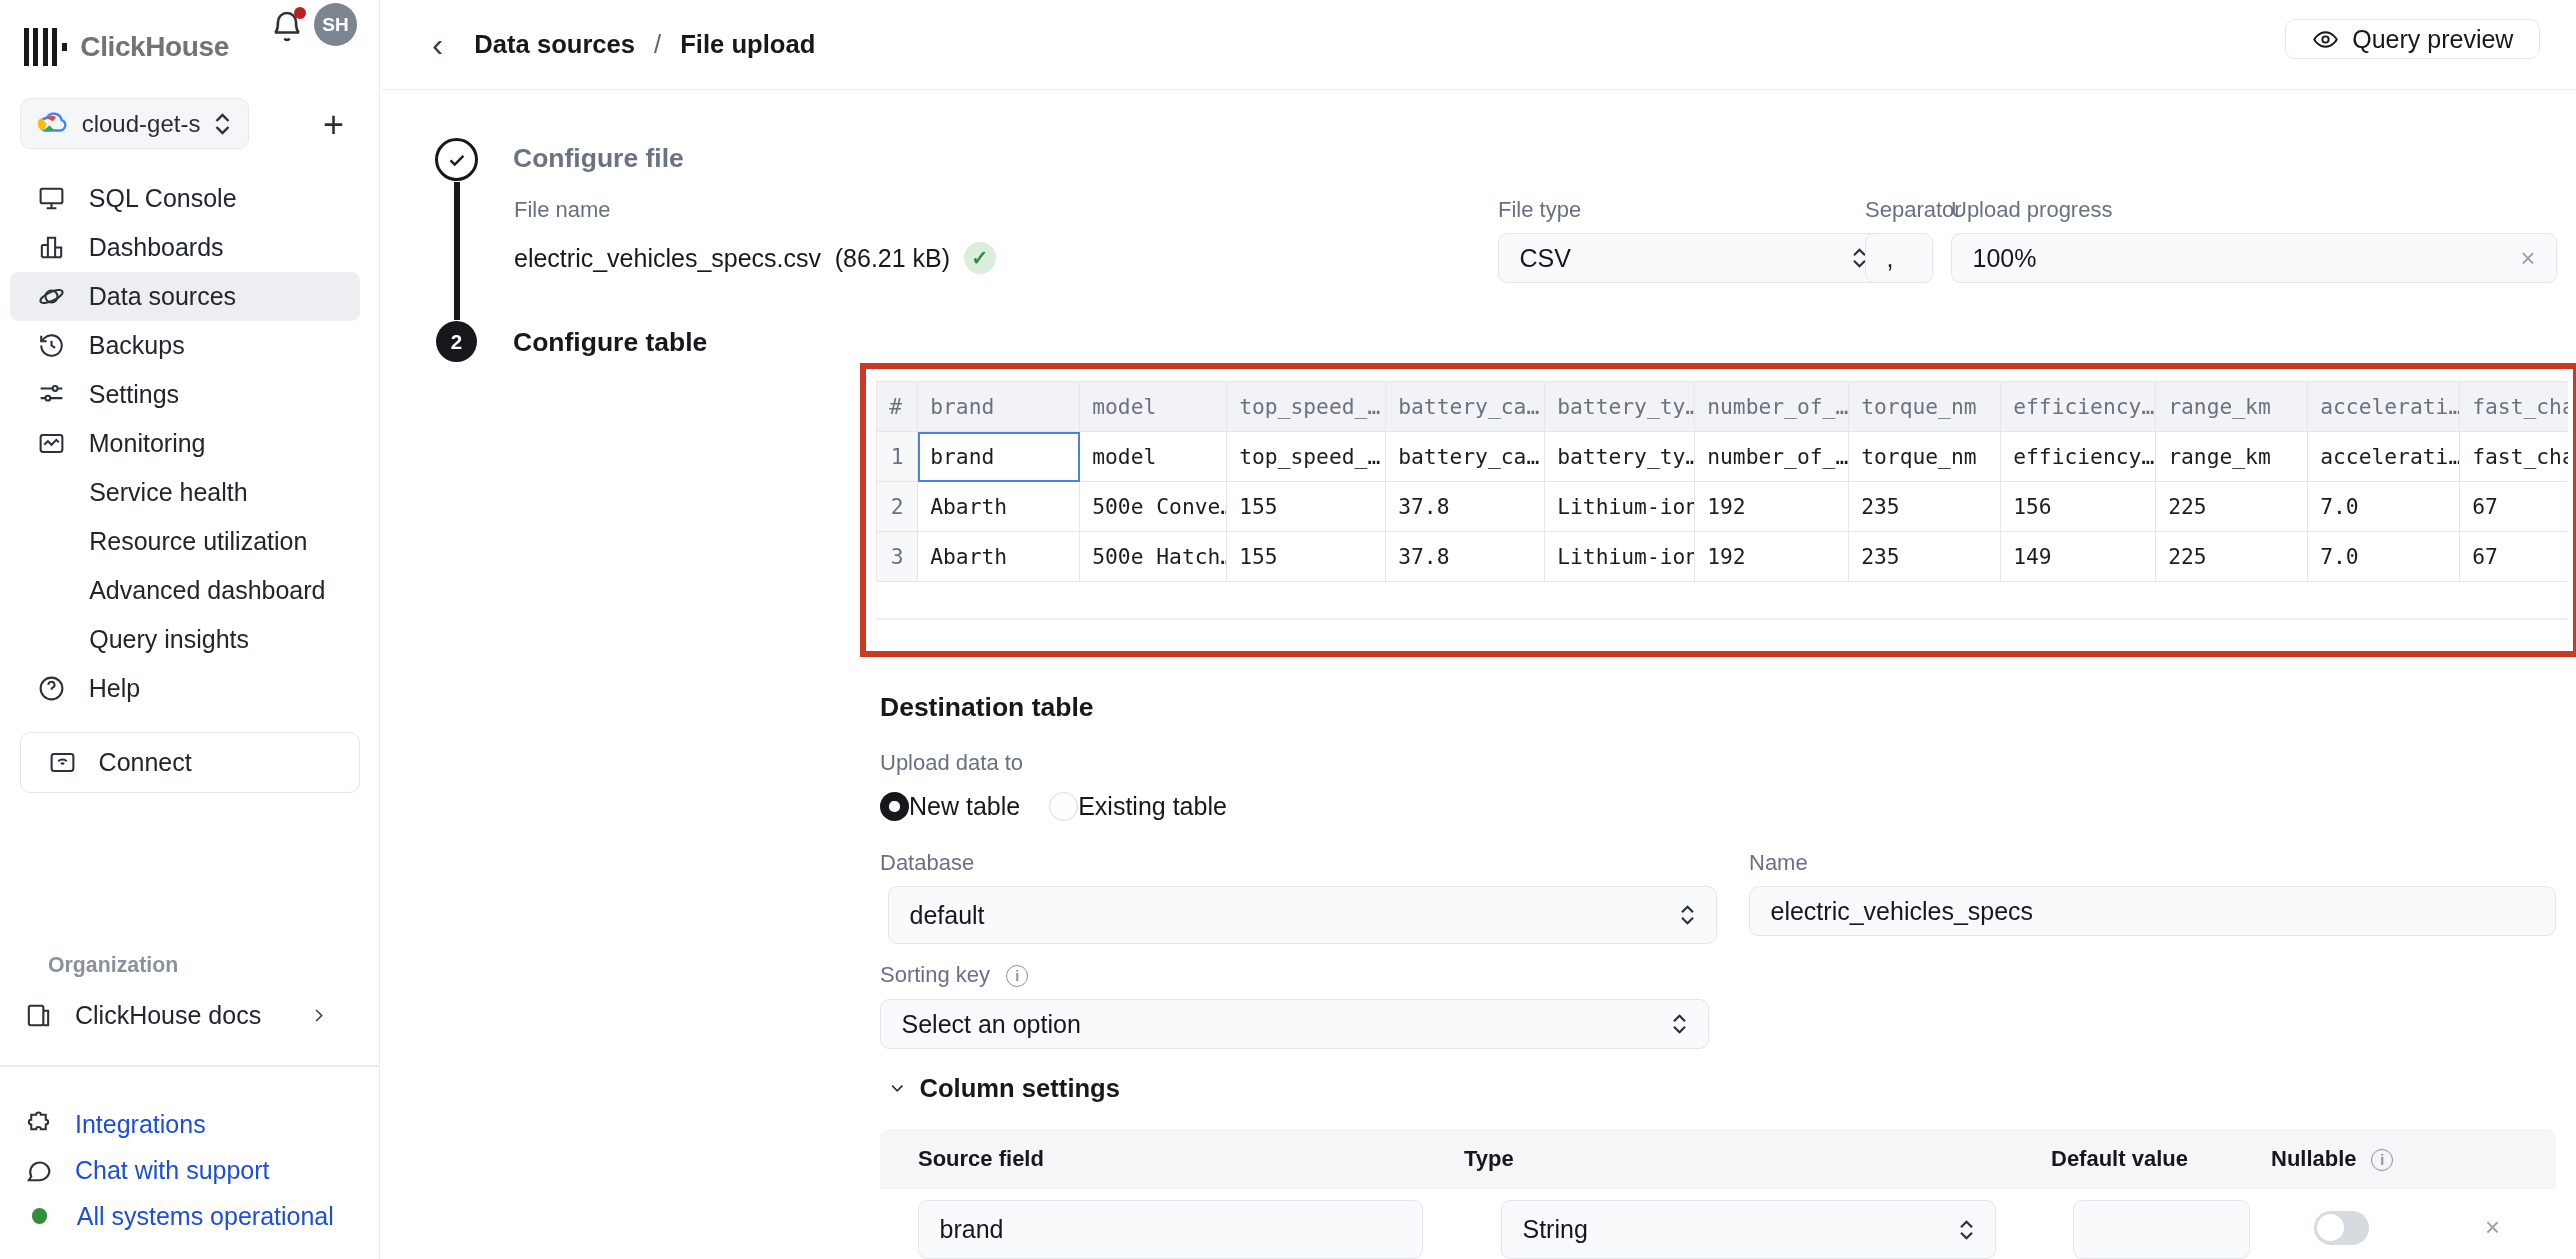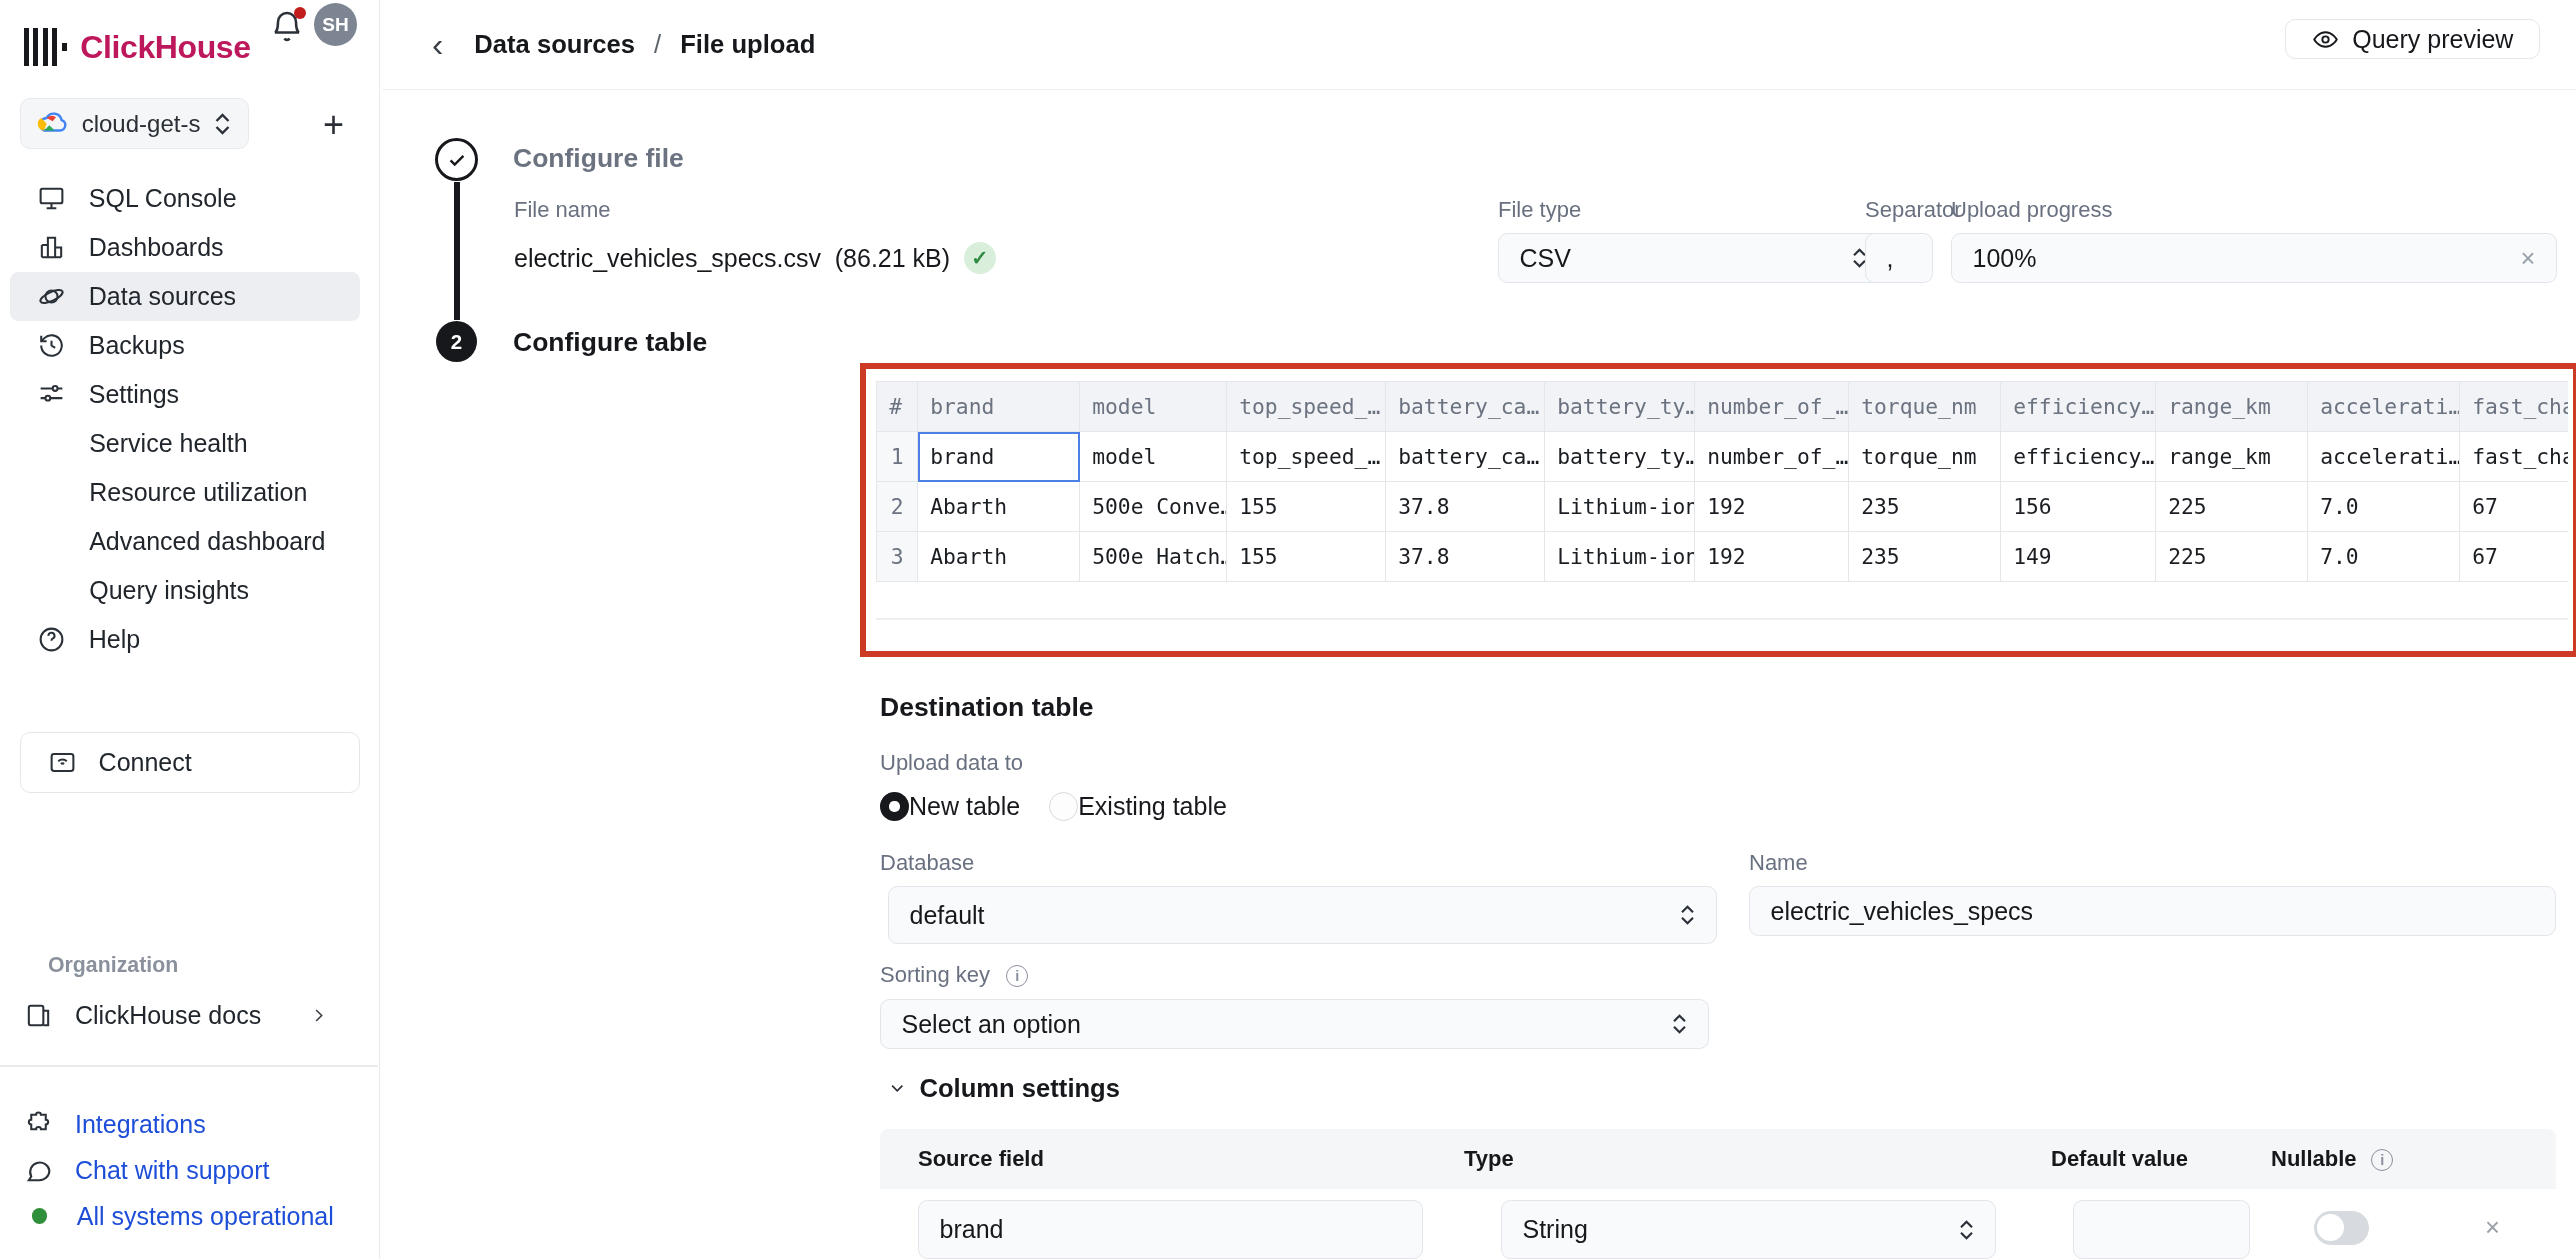--- a/index.html
+++ b/index.html
@@ -8,21 +8,21 @@
   .abs { position:absolute; }
 
   
   .sidebar { position:absolute; left:0; top:0; width:380px; height:1260px;
     background:#fff; border-right:1.7px solid #e8eaed; }
   .logo-row { position:absolute; left:24px; top:22px; width:337px; height:50px;
     display:flex; align-items:center; }
   .logo-bars { display:flex; align-items:center; gap:4.3px; height:38px; margin-right:13.7px; }
   .logo-bars i { display:block; width:5.1px; height:38px; background:#16181c; }
   .logo-bars i.short { height:8.5px; align-self:center; }
-  .logo-text { font-size:32px; font-weight:700; letter-spacing:-0.4px; color:#be185d; }
+  .logo-text { font-size:28px; font-weight:700; letter-spacing:-0.4px; color:#737373; }
   .bell-wrap { position:absolute; left:269px; top:6.8px; width:39px; height:39px; }
   .bell-dot { position:absolute; right:1.7px; top:0; width:12px; height:12px; border-radius:50%; background:#c21d1d; }
   .avatar { position:absolute; left:314px; top:3.4px; width:43px; height:43px; border-radius:50%;
     background:#7c8591; color:#fff; font-weight:700; font-size:19px;
     display:flex; align-items:center; justify-content:center; }
 
   .svc-select { position:absolute; left:19.6px; top:98px; width:229px; height:51px;
     background:#f5f6f8; border:1.7px solid #e7e9ec; border-radius:10.2px;
     display:flex; align-items:center; padding:0 15.4px; gap:13.7px; }
   .svc-label { font-size:24px; color:#2a2f36; flex:1; white-space:nowrap; overflow:hidden; }
@@ -200,20 +200,29 @@
     </div>
     <div class="nav-item">
       <span class="ico">
         <svg width="29" height="29" viewBox="0 0 24 24" fill="none" stroke="currentColor" stroke-width="1.7">
             <path d="M3 7h10M17 7h4M3 15h4M11 15h10"></path>
             <circle cx="15" cy="7" r="2"></circle>
             <circle cx="9" cy="15" r="2"></circle>
           </svg>
       </span>
       <span>Settings</span>
+    </div>
+    <div class="nav-item">
+      <span class="ico">
+        <svg width="29" height="29" viewBox="0 0 24 24" fill="none" stroke="currentColor" stroke-width="1.7">
+            <rect x="3" y="5" width="18" height="14" rx="2"></rect>
+            <path d="M6 13l3-3 3 3 4-4 2 2"></path>
+          </svg>
+      </span>
+      <span>Monitoring</span>
     </div>
     <div class="nav-item sub">
       <span>Service health</span>
     </div>
     <div class="nav-item sub">
       <span>Resource utilization</span>
     </div>
     <div class="nav-item sub">
       <span>Advanced dashboard</span>
     </div>

